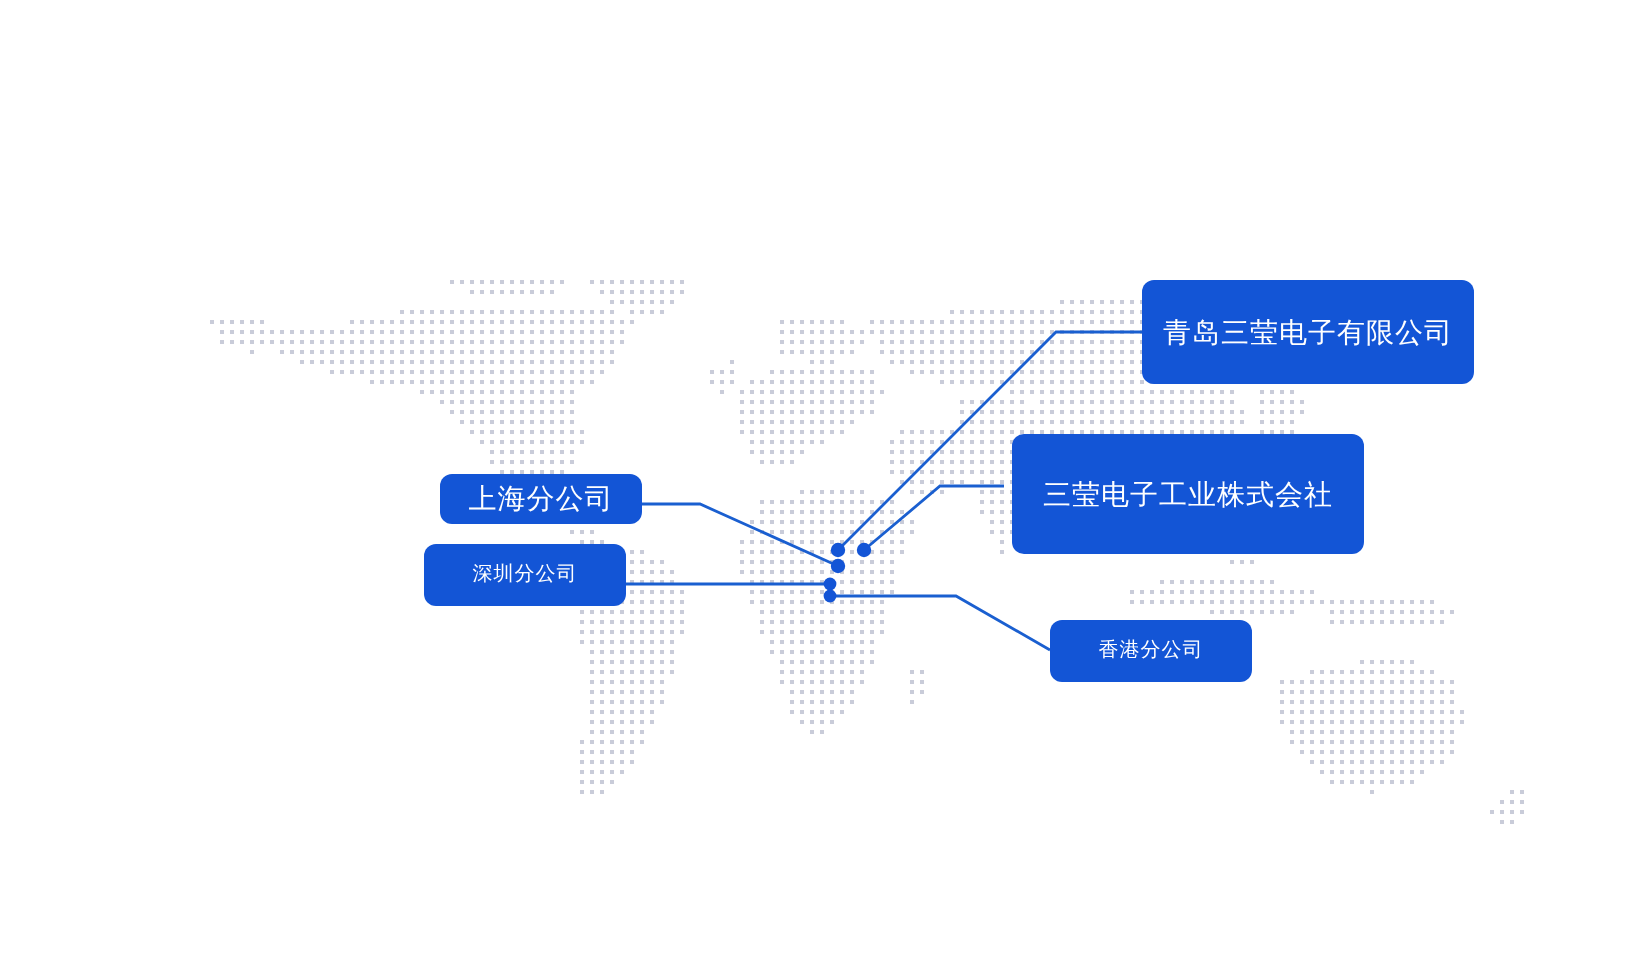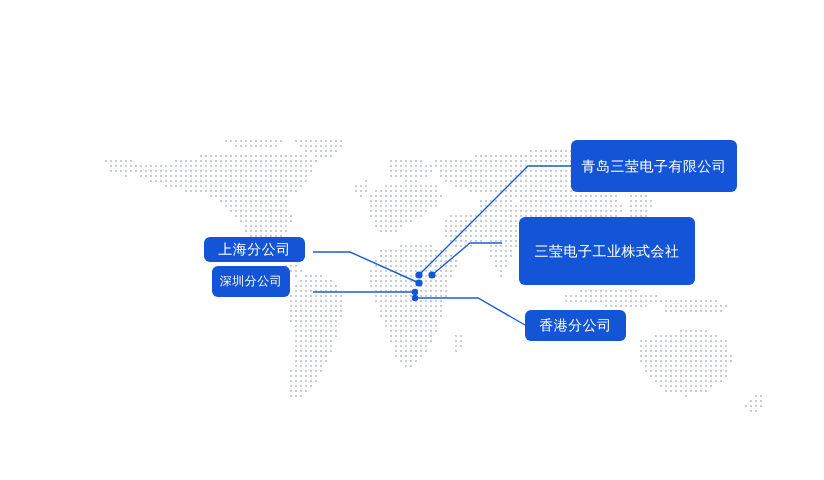--- a/index.html
+++ b/index.html
@@ -63,46 +63,46 @@
   .callout .ln { display: block; }
 
   .cal-qingdao {
     left: 571px;
     top: 140px;
     width: 166px;
     height: 52px;
     font-size: 14px;
   }
   .cal-korea {
-    left: 519px;
+    left: 506px;
     top: 217px;
     width: 176px;
-    height: 68px;
+    height: 60px;
     font-size: 14px;
   }
   .cal-shanghai {
-    left: 204px;
+    left: 220px;
     top: 237px;
     width: 101px;
     height: 25px;
     font-size: 14px;
   }
   .cal-shenzhen {
     left: 212px;
-    top: 266px;
-    width: 78px;
+    top: 272px;
+    width: 101px;
     height: 31px;
-    font-size: 12px;
+    font-size: 10px;
   }
   .cal-hongkong {
     left: 525px;
     top: 310px;
     width: 101px;
     height: 31px;
-    font-size: 14px;
+    font-size: 10px;
   }
 </style>
 </head>
 <body>
 
 <div id="stage">
 
   <div id="map-layer">
     <svg id="map-svg" width="824" height="480" viewBox="0 0 824 480" xmlns="http://www.w3.org/2000/svg">
       <g id="dotgroup" fill="#c9ccd9">

